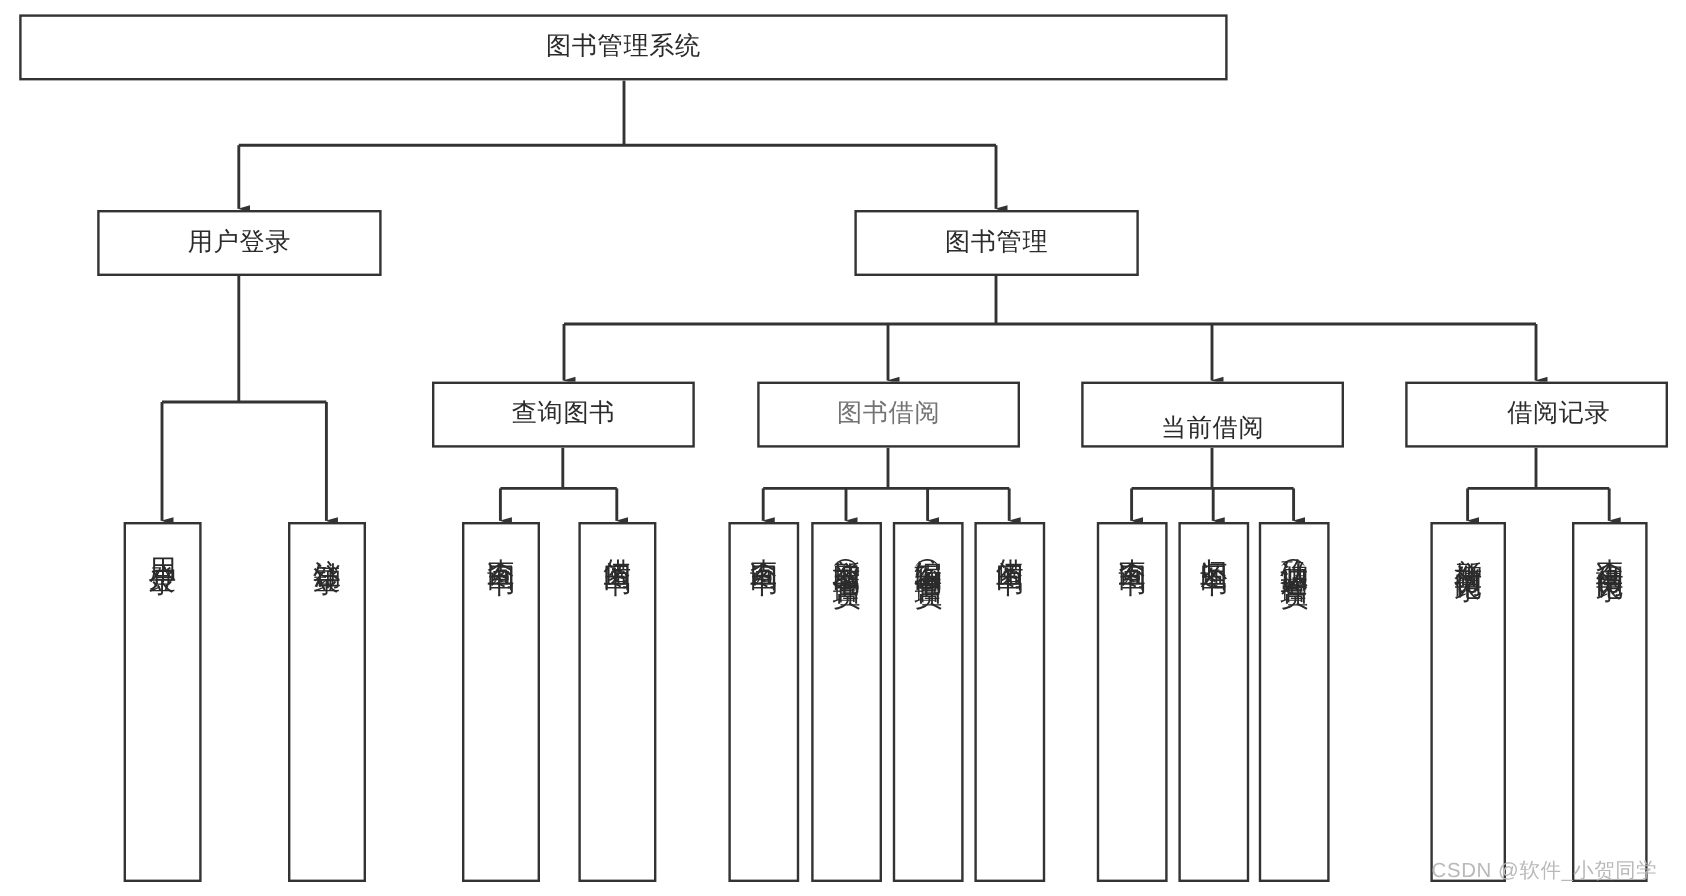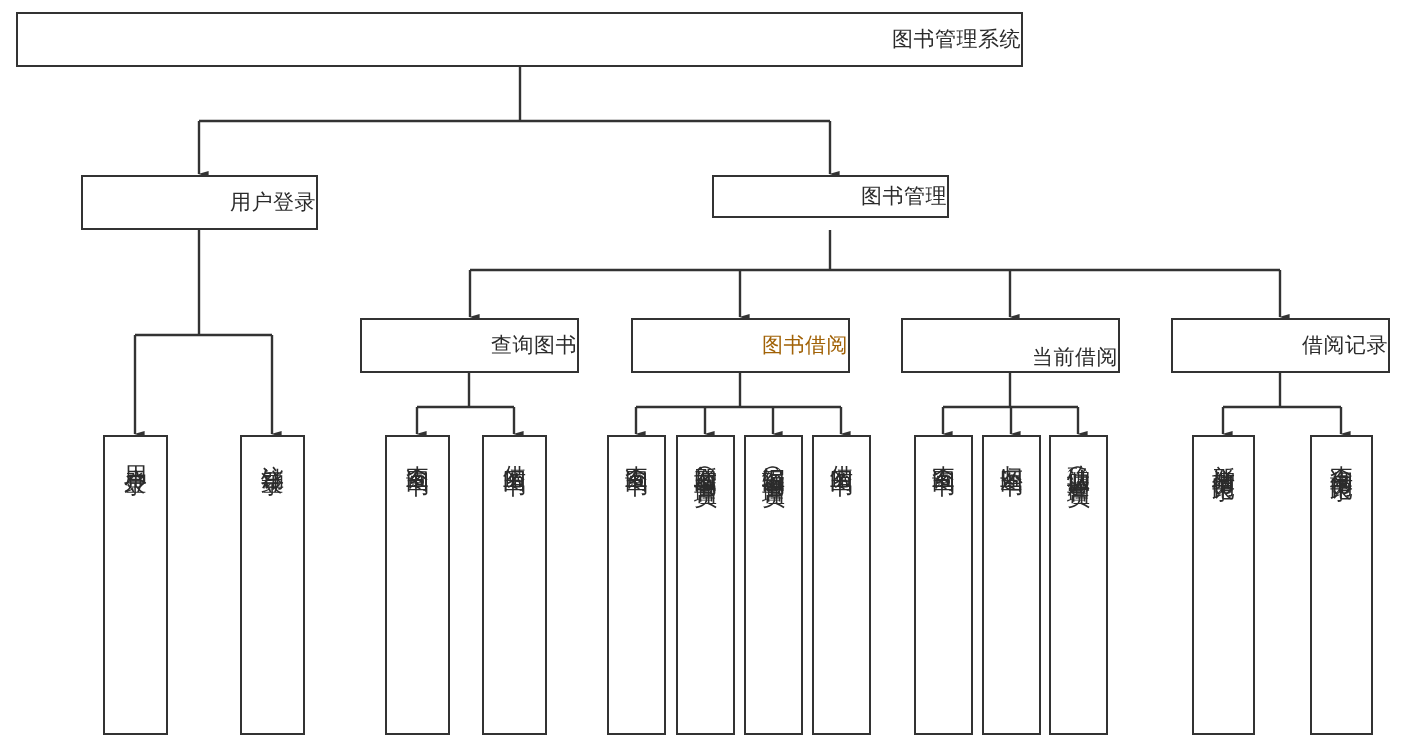--- a/index.html
+++ b/index.html
@@ -25,21 +25,21 @@
     height: 747px;
     pointer-events: none;
   }
   .node {
     position: absolute;
     box-sizing: border-box;
     background: #ffffff;
     border: 2px solid #333333;
     display: flex;
     align-items: center;
-    justify-content: flex-end;
+    justify-content: center;
     overflow: hidden;
   }
   .node-label {
     color: #2b2b2b;
     text-align: center;
     line-height: 1.28;
     letter-spacing: 0.5px;
     white-space: nowrap;
   }
   .node.horizontal .node-label {
@@ -112,28 +112,28 @@
       </g>
   </svg>
 
   <div id="node-layer">
       <div class="node horizontal" style="left: 16px; top: 12px; width: 1007px; height: 55px; border-color: rgb(51, 51, 51);">
         <span class="node-label" style="color: rgb(43, 43, 43);">图书管理系统</span>
       </div>
       <div class="node horizontal" style="left: 81px; top: 175px; width: 237px; height: 55px; border-color: rgb(51, 51, 51);">
         <span class="node-label" style="color: rgb(43, 43, 43);">用户登录</span>
       </div>
-      <div class="node horizontal" style="left: 712px; top: 175px; width: 237px; height: 43px; border-color: rgb(51, 51, 51);">
+      <div class="node horizontal" style="left: 712px; top: 175px; width: 237px; height: 55px; border-color: rgb(51, 51, 51);">
         <span class="node-label" style="color: rgb(43, 43, 43);">图书管理</span>
       </div>
       <div class="node horizontal" style="left: 360px; top: 318px; width: 219px; height: 55px; border-color: rgb(51, 51, 51);">
         <span class="node-label" style="color: rgb(43, 43, 43);">查询图书</span>
       </div>
       <div class="node horizontal" style="left: 631px; top: 318px; width: 219px; height: 55px; border-color: rgb(51, 51, 51);">
-        <span class="node-label" style="color: #a16207;">图书借阅</span>
+        <span class="node-label" style="color: #737373;">图书借阅</span>
       </div>
       <div class="node horizontal" style="left: 901px; top: 318px; width: 219px; height: 55px; border-color: rgb(51, 51, 51);">
         <span class="node-label" style="color: rgb(43, 43, 43); margin-top: 23px;">当前借阅</span>
       </div>
       <div class="node horizontal" style="left: 1171px; top: 318px; width: 219px; height: 55px; border-color: rgb(51, 51, 51);">
         <span class="node-label" style="color: rgb(43, 43, 43); margin-left: 37px;">借阅记录</span>
       </div>
       <div class="node vertical" style="left: 103px; top: 435px; width: 65px; height: 300px; border-color: rgb(51, 51, 51);">
         <span class="node-label" style="color: rgb(43, 43, 43);">用户登录</span>
       </div>
@@ -168,13 +168,14 @@
         <span class="node-label" style="color: rgb(43, 43, 43);">确认归还（管理员）</span>
       </div>
       <div class="node vertical" style="left: 1192px; top: 435px; width: 63px; height: 300px; border-color: rgb(51, 51, 51);">
         <span class="node-label" style="color: rgb(43, 43, 43);">新增借阅记录</span>
       </div>
       <div class="node vertical" style="left: 1310px; top: 435px; width: 63px; height: 300px; border-color: rgb(51, 51, 51);">
         <span class="node-label" style="color: rgb(43, 43, 43);">查询借阅记录</span>
       </div>
     </div>
 
+  <div class="watermark" style="left: 1193px; top: 714px; color: rgb(185, 185, 185);">CSDN @软件_小贺同学</div>
 </div>
 
 </body></html>

